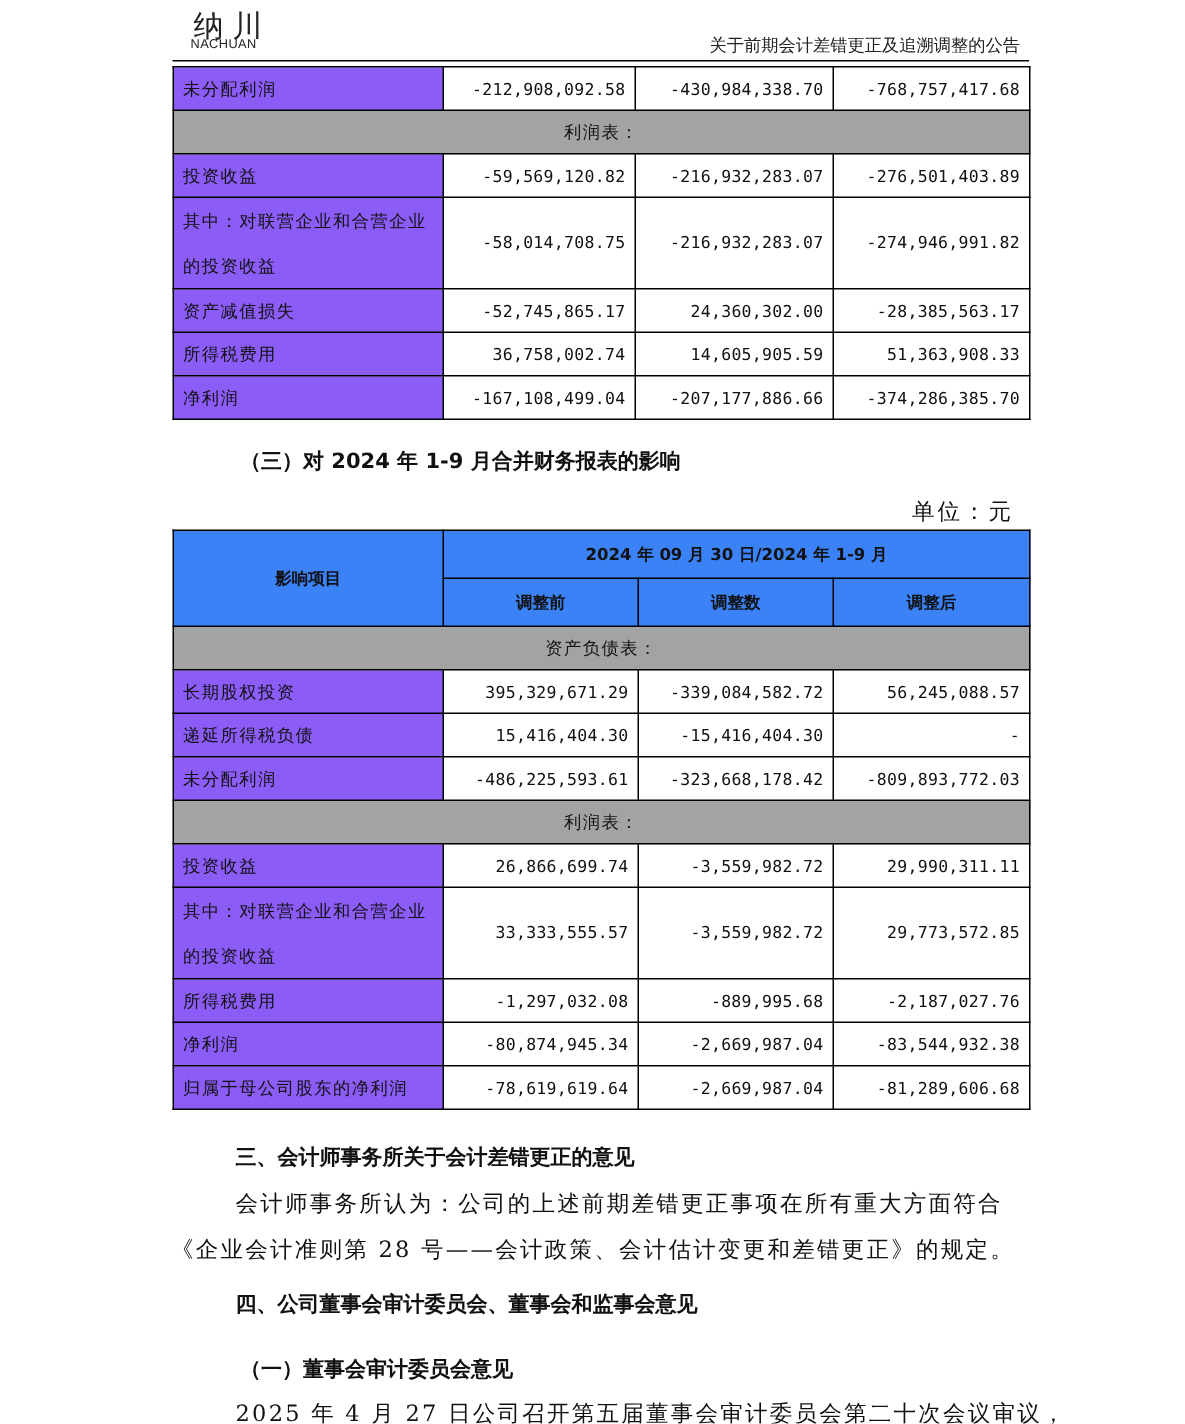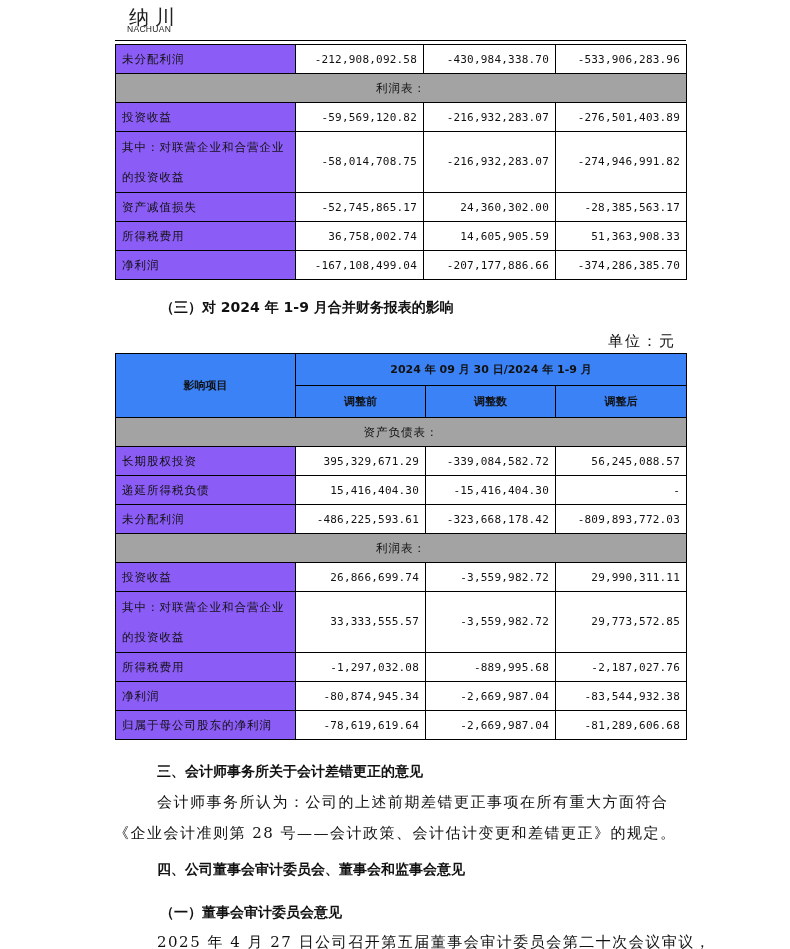--- a/index.html
+++ b/index.html
@@ -33,36 +33,37 @@
   .h2 { position: absolute; left: 157px; font-size: 14px; font-weight: bold;
         font-family: "DejaVu Sans", sans-serif; text-align: right; }
   .para { position: absolute; font-size: 15px; letter-spacing: 1.5px; white-space: nowrap; }
 </style>
 </head>
 <body>
 
 <div class="header">
   <span class="logo-cn">纳川</span>
   <span class="logo-en">NACHUAN</span>
+  <span class="header-title">关于前期会计差错更正及追溯调整的公告</span>
 </div>
 <div class="header-rule"></div>
 
 <table id="t1">
   <colgroup>
       <col style="width:180px">
       <col style="width:128px">
       <col style="width:132px">
       <col style="width:131px">
     </colgroup>
   <tbody>
     <tr>
       <td class="label">未分配利润</td>
       <td class="num">-212,908,092.58</td>
       <td class="num">-430,984,338.70</td>
-      <td class="num">-533,906,283.96</td>
+      <td class="num">-768,757,417.68</td>
     </tr>
     <tr>
       <td class="section" colspan="4">利润表：</td>
     </tr>
     <tr>
       <td class="label">投资收益</td>
       <td class="num">-59,569,120.82</td>
       <td class="num">-216,932,283.07</td>
       <td class="num">-276,501,403.89</td>
     </tr>

